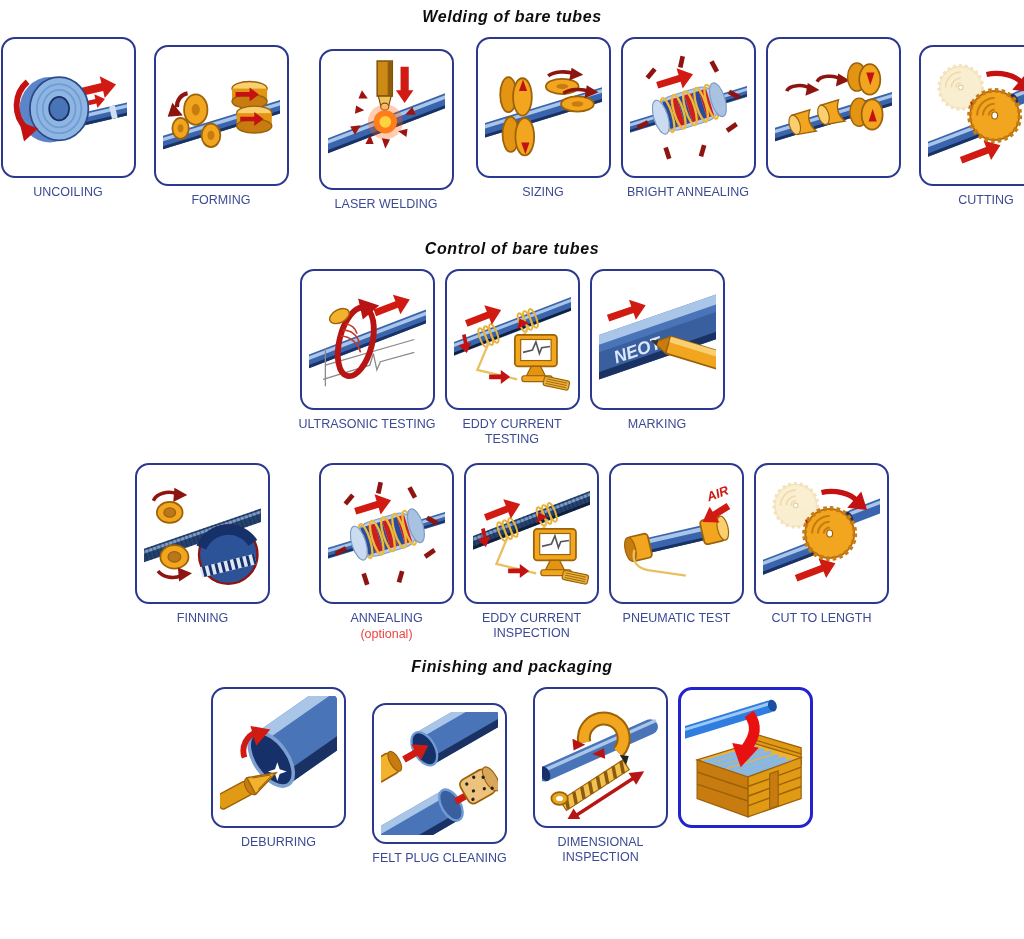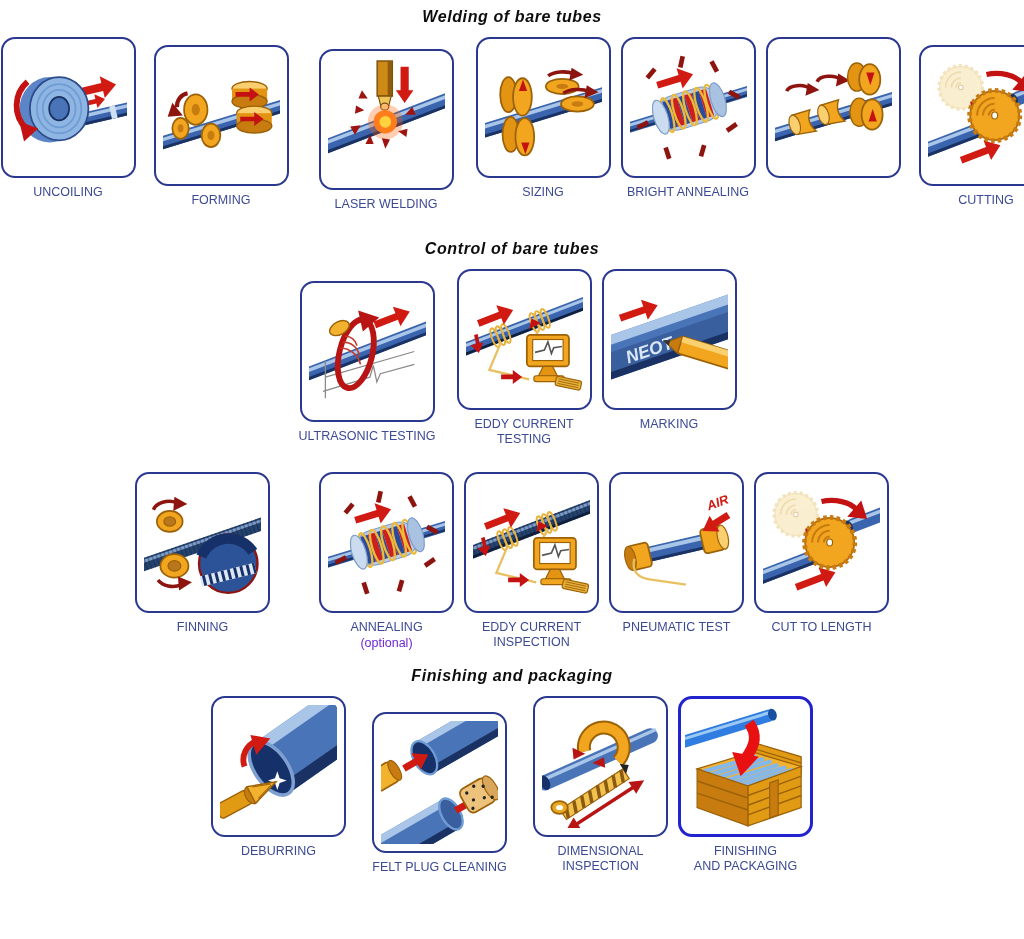--- a/index.html
+++ b/index.html
@@ -16,21 +16,21 @@
   .cell{
     box-sizing:border-box;width:135px;height:141px;background:#fff;
     border:2px solid #2b3890;border-radius:14px;padding:7px;overflow:hidden;
   }
   .cell svg{width:100%;height:100%;display:block;}
   .cell.highlight{border:3px solid #2222cf;padding:4px;}
   .step-label{
     margin-top:7px;width:152px;font-size:12.5px;line-height:15px;
     color:#3c4a94;text-align:center;white-space:pre-line;
   }
-  .step-sublabel{margin-top:1px;font-size:12.5px;line-height:15px;color:#6d28d9;text-align:right;}
+  .step-sublabel{margin-top:1px;font-size:12.5px;line-height:15px;color:#ef4444;text-align:right;}
 </style>
 </head>
 <body>
 
 <div id="diagram" class="diagram">
   <section class="section">
     <h2 class="section-title">Welding of bare tubes</h2>
     <div class="row">
   <figure class="step" style="margin:0;padding-left:38px;">
     <div class="cell">
@@ -242,21 +242,21 @@
           </div>
     <figcaption class="step-label">CUTTING</figcaption>
 
   </figure>
 </div>
   </section>
 
   <section class="section">
     <h2 class="section-title">Control of bare tubes</h2>
     <div class="row">
-  <figure class="step" style="margin:12px;">
+  <figure class="step" style="margin:0;">
     <div class="cell">
             <svg viewBox="0 0 100 100">
   <g transform="rotate(-21 50 50)">
     <rect x="-24" y="44" width="148" height="11" fill="#3a65ae"></rect>
     <rect x="-24" y="45.5" width="148" height="3" fill="#a9c6e9"></rect>
     <rect x="-24" y="52.5" width="148" height="2.5" fill="#1a3263"></rect>
     <polygon points="64,28 84,28 84,22 96,31 84,40 84,34 64,34" fill="#d11a12"></polygon>
   </g>
   <g stroke="#8a8a8a" stroke-width="1.1" fill="none">
     <path d="M14 90 L14 58"></path>
@@ -628,19 +628,17 @@
   </g>
   <polygon points="52,66 96,50 96,84 52,99" fill="#e09a14" stroke="#9c6208"></polygon>
   <path d="M52 74 L96 58 M52 82 L96 66 M52 90 L96 74" stroke="#9c6208" stroke-width="1.2"></path>
   <polygon points="70,63.5 77,61 77,90 70,92.5" fill="#c87c10" stroke="#9c6208"></polygon>
   <polygon points="10,52 52,66 52,99 10,84" fill="#c87c10" stroke="#9c6208"></polygon>
   <path d="M10 62 L52 76 M10 72 L52 86" stroke="#9c6208" stroke-width="1.2"></path>
   <path d="M 53 14 C 60 24 58 32 51 42" fill="none" stroke="#e81010" stroke-width="9"></path>
   <polygon points="39,38 61,42 46,58" fill="#e81010"></polygon>
 </svg>
           </div>
-    <figcaption class="step-label">FINISHING
-AND PACKAGING</figcaption>
 
   </figure>
 </div>
   </section>
 </div>
 
 </body></html>

